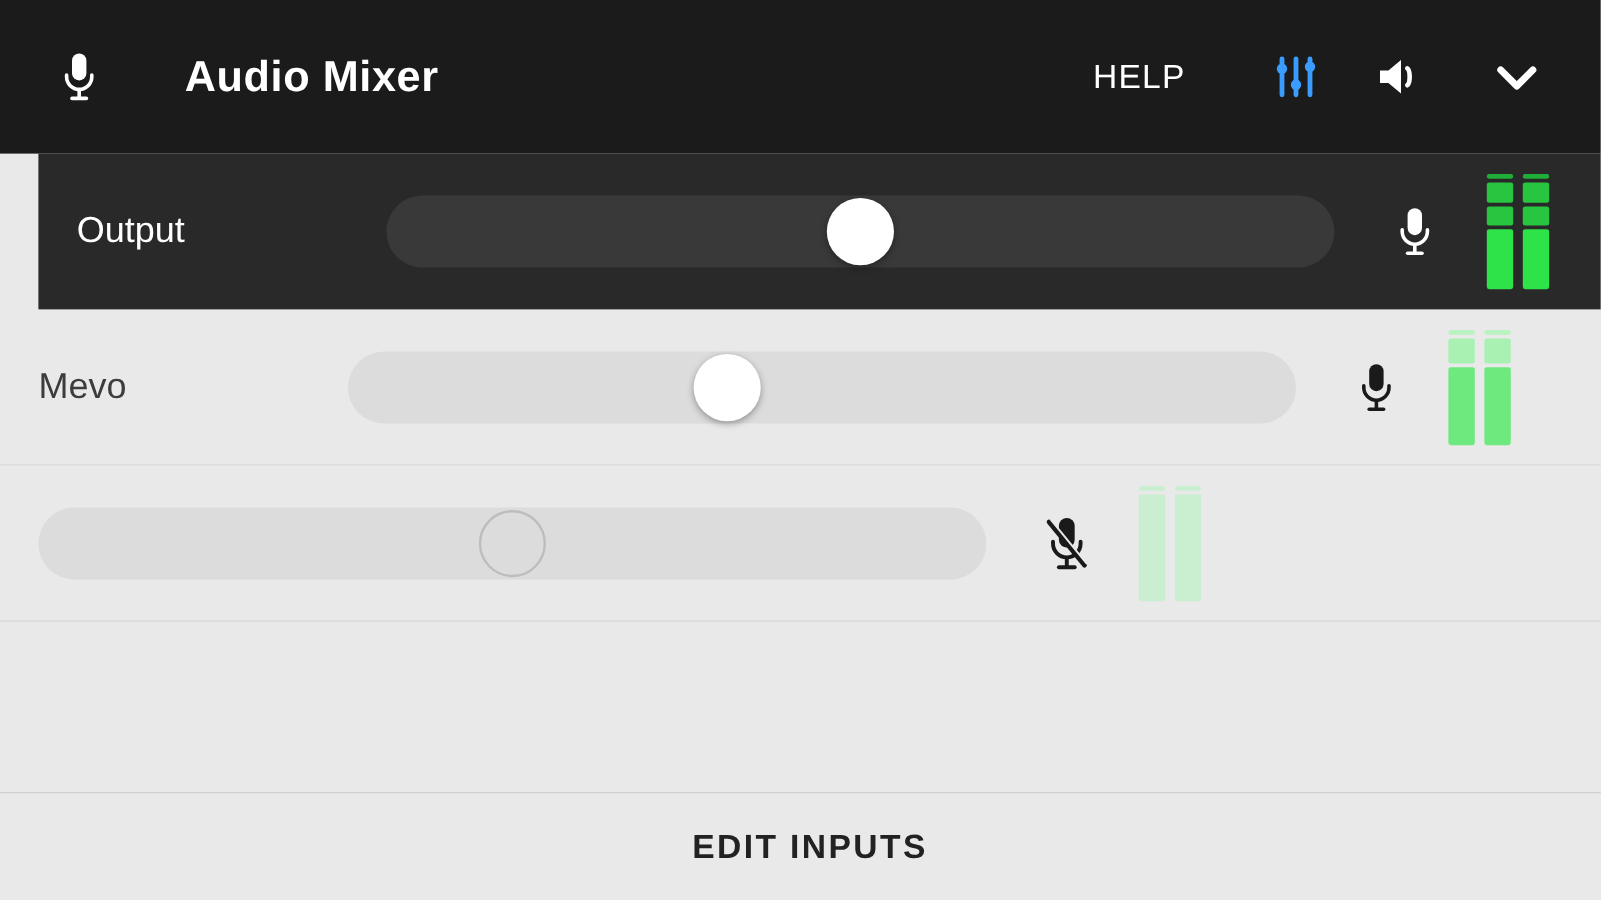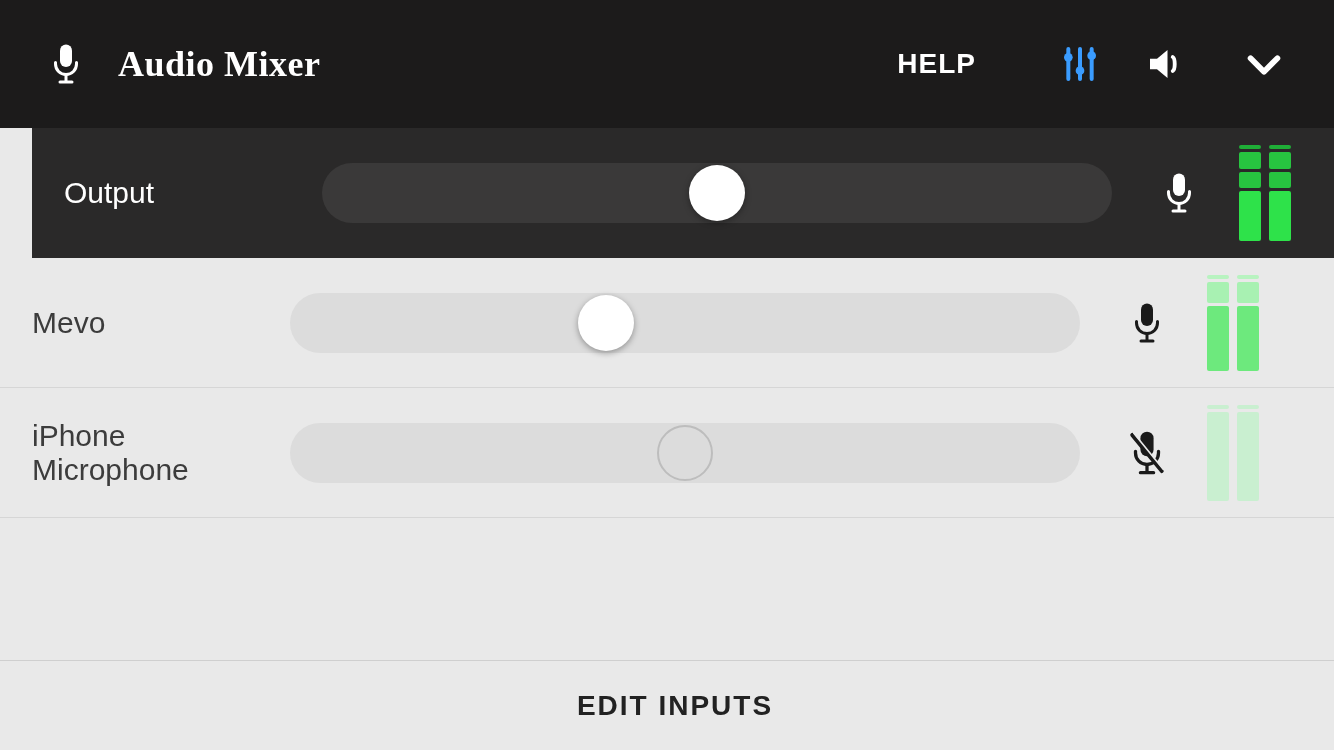--- a/index.html
+++ b/index.html
@@ -8,24 +8,24 @@
 
   
   .header {
     background: #1c1b1b;
     height: 128px;
     display: flex;
     align-items: center;
     padding: 0 40px 0 48px;
     color: #fff;
   }
-  .header .title-wrap { display: flex; align-items: center; gap: 34px; font-family: Liberation Serif, serif; }
+  .header .title-wrap { display: flex; align-items: center; gap: 70px; }
   .header .title { font-size: 36px; font-weight: 600; letter-spacing: 0.5px; }
   .header .spacer { flex: 1; }
-  .header .help { font-size: 28px; font-weight: 700; letter-spacing: 1px; margin-right: 50px; cursor: pointer; }
+  .header .help { font-size: 28px; font-weight: 400; letter-spacing: 1px; margin-right: 38px; cursor: pointer; }
   .header .icon-btn { width: 60px; height: 60px; display: flex; align-items: center; justify-content: center; margin-left: 24px; cursor: pointer; }
 
   
   .row {
     display: flex;
     align-items: center;
     height: 130px;
     padding: 0 32px 0 32px;
   }
   .row.output {
@@ -230,21 +230,20 @@
       </div>
     <div class="bar">
         <div class="seg big"></div>
         <div class="seg small"></div>
         <div class="seg tiny"></div>
       </div>
   </div>
 </div>
 
 <div class="row input muted">
-  <div class="label">iPhone Microphone</div>
   <div class="slider">
     <div class="thumb hollow" style="left:50%"></div>
   </div>
   <div class="mic-btn">
     <svg width="40" height="46" viewBox="0 0 24 28" fill="none">
       <rect x="8" y="1" width="8" height="15" rx="4" fill="#1a1a1a"></rect>
       <path d="M5 13v1c0 3.9 3.1 7 7 7s7-3.1 7-7v-1" stroke="#1a1a1a" stroke-width="2" fill="none" stroke-linecap="round"></path>
       <line x1="12" y1="21" x2="12" y2="26" stroke="#1a1a1a" stroke-width="2"></line>
       <line x1="8" y1="26" x2="16" y2="26" stroke="#1a1a1a" stroke-width="2" stroke-linecap="round"></line>
       <line x1="3" y1="3" x2="21" y2="25" stroke="#1a1a1a" stroke-width="2.4" stroke-linecap="round"></line>

